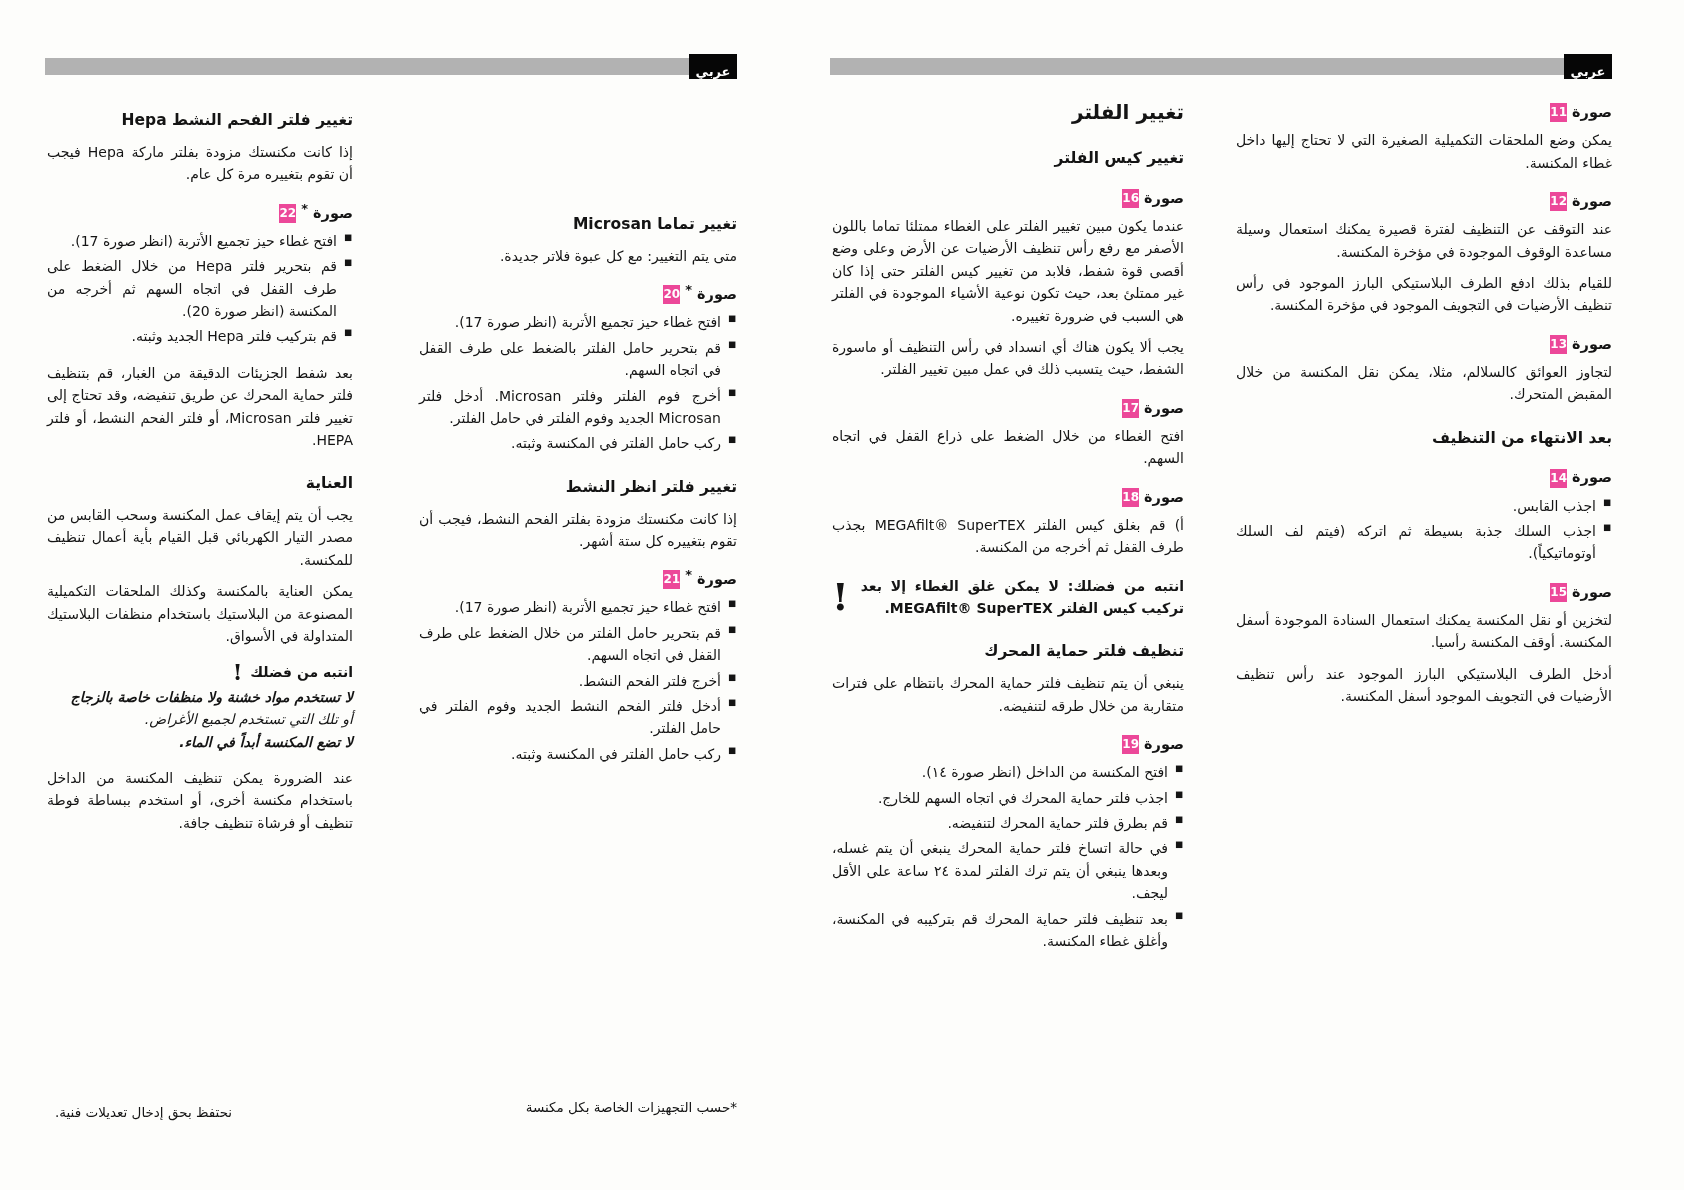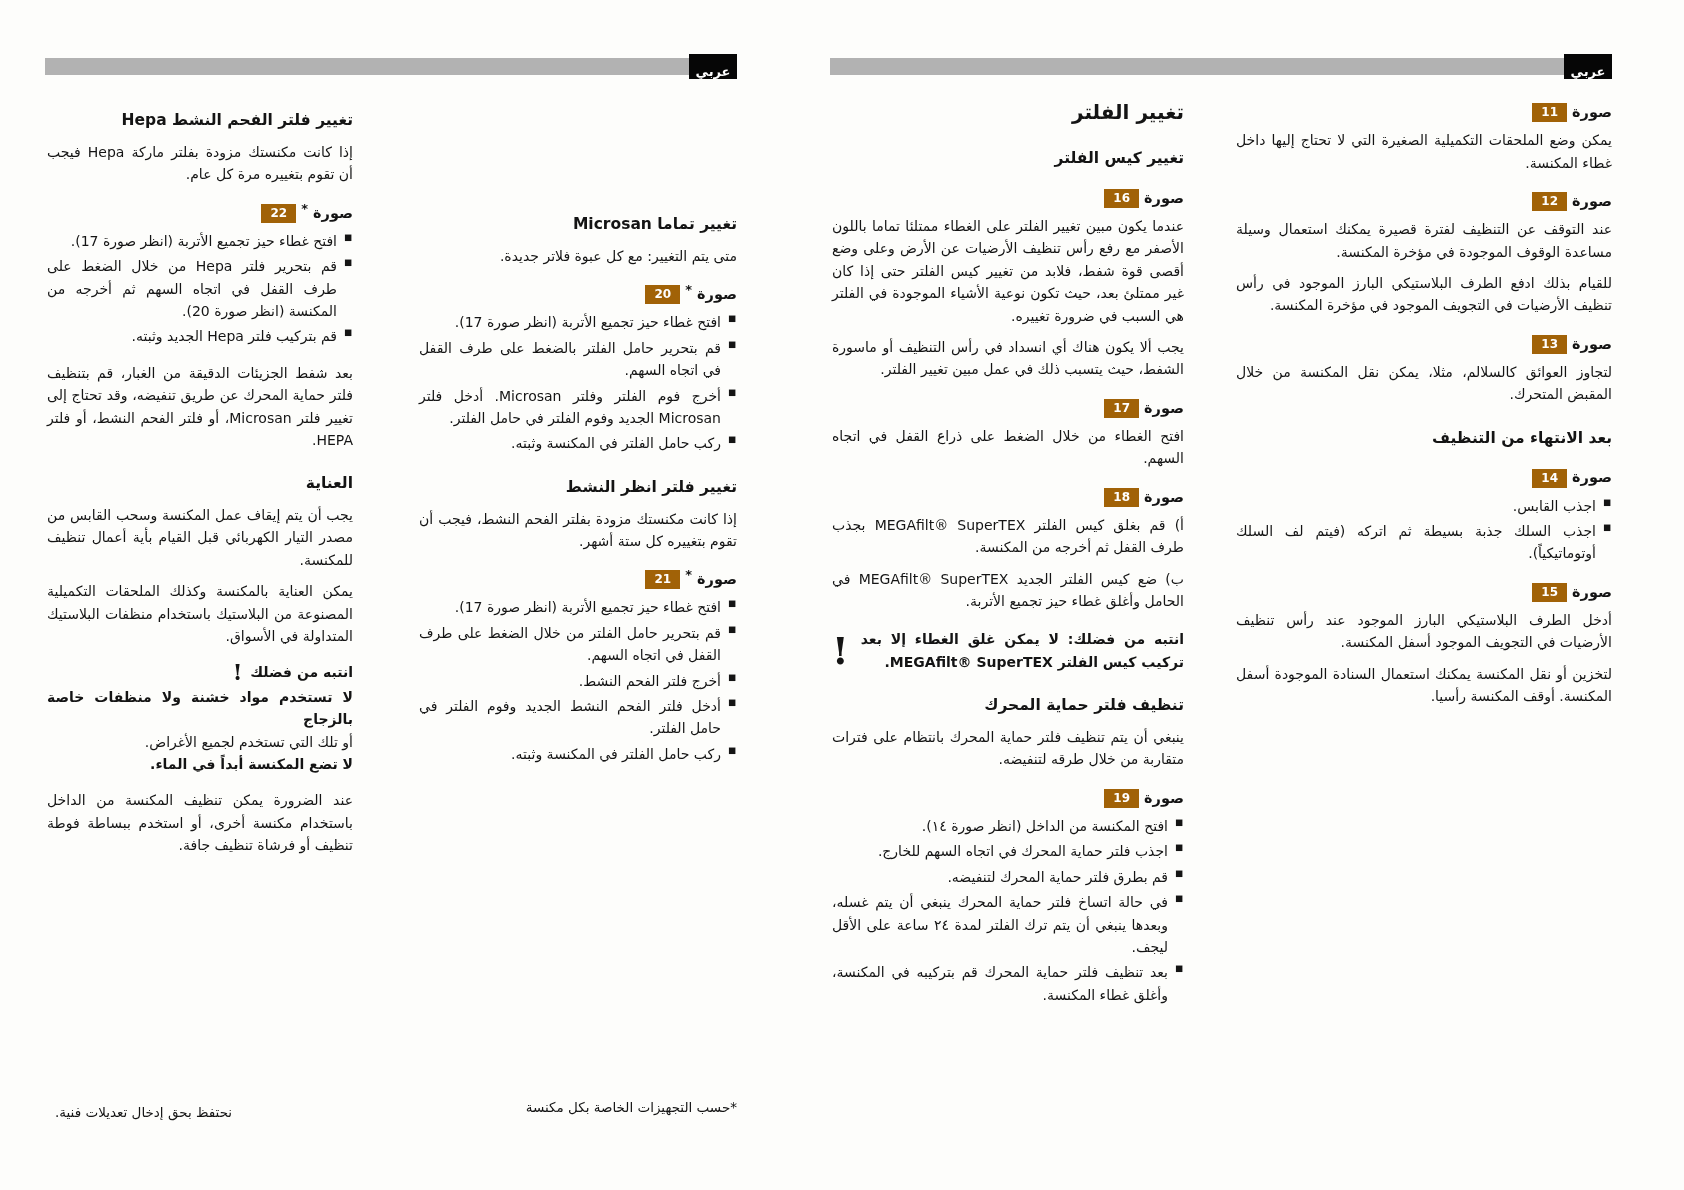--- a/index.html
+++ b/index.html
@@ -18,40 +18,40 @@
 
   .col{text-align:justify;font-size:14px;line-height:1.6;}
   .page-r .col-a{width:376px;margin-top:5px;}
   .page-r .col-b{width:352px;}
   .page-l .col-a{width:318px;margin-top:104px;}
   .page-l .col-b{width:306px;}
 
   p.txt{margin:0 0 9px;}
   .figure{margin-top:16px;}
   .fig-head{display:flex;align-items:center;gap:5px;font-weight:bold;font-size:14.5px;margin-bottom:5px;}
-  .fig-box{background:#a16207;color:#fff;font-size:12px;line-height:1;padding:3px 9px 4px;min-width:15px;text-align:center;}
+  .fig-box{background:#ec4899;color:#fff;font-size:12px;line-height:1;padding:3px 0 4px;min-width:15px;text-align:center;}
   .fig-star{font-weight:bold;transform:translateY(-4px);font-size:13px;}
 
   h1.title{font-size:20px;font-weight:bold;margin:0 0 18px;text-align:right;}
   h2.sub{font-size:15.5px;font-weight:bold;margin:20px 0 8px;text-align:right;}
   h2.sub.first{margin-top:12px;}
 
   ul.sq{list-style:none;margin:2px 0 6px;padding:0;}
   ul.sq li{position:relative;padding-right:16px;margin-bottom:3px;text-align:justify;}
   ul.sq li::before{content:"■";position:absolute;right:1px;top:1px;font-size:8.5px;}
 
   .warn{display:flex;gap:12px;align-items:center;margin:16px 0;}
   .warn .w-text{font-weight:bold;flex:1;}
   .warn-icon{font-size:38px;font-weight:bold;line-height:.85;font-family:"DejaVu Serif",serif;}
 
   .warn2{margin:14px 0;}
   .w-title-row{display:flex;gap:8px;align-items:center;font-weight:bold;margin-bottom:2px;}
   .w-icon2{font-size:22px;font-weight:bold;line-height:.9;font-family:"DejaVu Serif",serif;}
   .bold{font-weight:bold;}
-  .w-line{margin:0;}
+  .w-line{margin:0;font-style:italic;}
 
   .footer{position:absolute;font-size:13.5px;}
   .footer-left{left:55px;top:1104px;direction:rtl;}
   .footer-center{right:947px;top:1099px;direction:rtl;}
 </style>
 </head>
 <body>
 
 <div class="canvas">
 
@@ -106,22 +106,22 @@
           <li>اجذب القابس.</li>
           <li>اجذب السلك جذبة بسيطة ثم اتركه (فيتم لف السلك أوتوماتيكياً).</li>
         </ul>
       </div>
 
       <div class="figure">
         <div class="fig-head">
           <span class="fig-word">صورة</span>
           <span class="fig-box">15</span>
         </div>
+        <p class="txt">لتخزين أو نقل المكنسة يمكنك استعمال السنادة الموجودة أسفل المكنسة. أوقف المكنسة رأسيا.</p>
         <p class="txt">أدخل الطرف البلاستيكي البارز الموجود عند رأس تنظيف الأرضيات في التجويف الموجود أسفل المكنسة.</p>
-        <p class="txt">لتخزين أو نقل المكنسة يمكنك استعمال السنادة الموجودة أسفل المكنسة. أوقف المكنسة رأسيا.</p>
       </div>
 
     </div>
 
     <div class="col col-b">
 
       <h1 class="title">تغيير الفلتر</h1>
       <h2 class="sub first">تغيير كيس الفلتر</h2>
 
       <div class="figure">
@@ -140,21 +140,20 @@
         </div>
         <p class="txt">افتح الغطاء من خلال الضغط على ذراع القفل في اتجاه السهم.</p>
       </div>
 
       <div class="figure">
         <div class="fig-head">
           <span class="fig-word">صورة</span>
           <span class="fig-box">18</span>
         </div>
         <p class="txt">أ) قم بغلق كيس الفلتر MEGAfilt® SuperTEX بجذب طرف القفل ثم أخرجه من المكنسة.</p>
-        <p class="txt">ب) ضع كيس الفلتر الجديد MEGAfilt® SuperTEX في الحامل وأغلق غطاء حيز تجميع الأتربة.</p>
       </div>
 
       <div class="warn">
         <div class="w-text">انتبه من فضلك: لا يمكن غلق الغطاء إلا بعد تركيب كيس الفلتر MEGAfilt® SuperTEX.</div>
         <div class="warn-icon">!</div>
       </div>
 
       <h2 class="sub">تنظيف فلتر حماية المحرك</h2>
       <p class="txt">ينبغي أن يتم تنظيف فلتر حماية المحرك بانتظام على فترات متقاربة من خلال طرقه لتنفيضه.</p>
 

